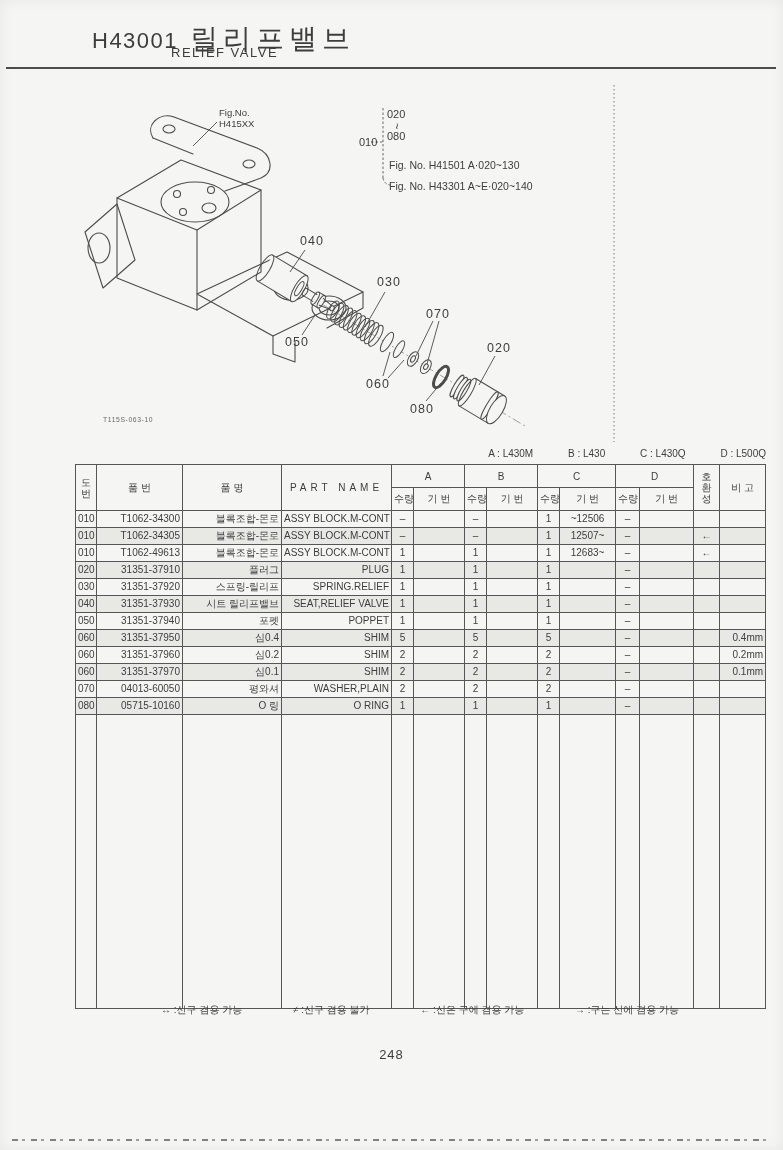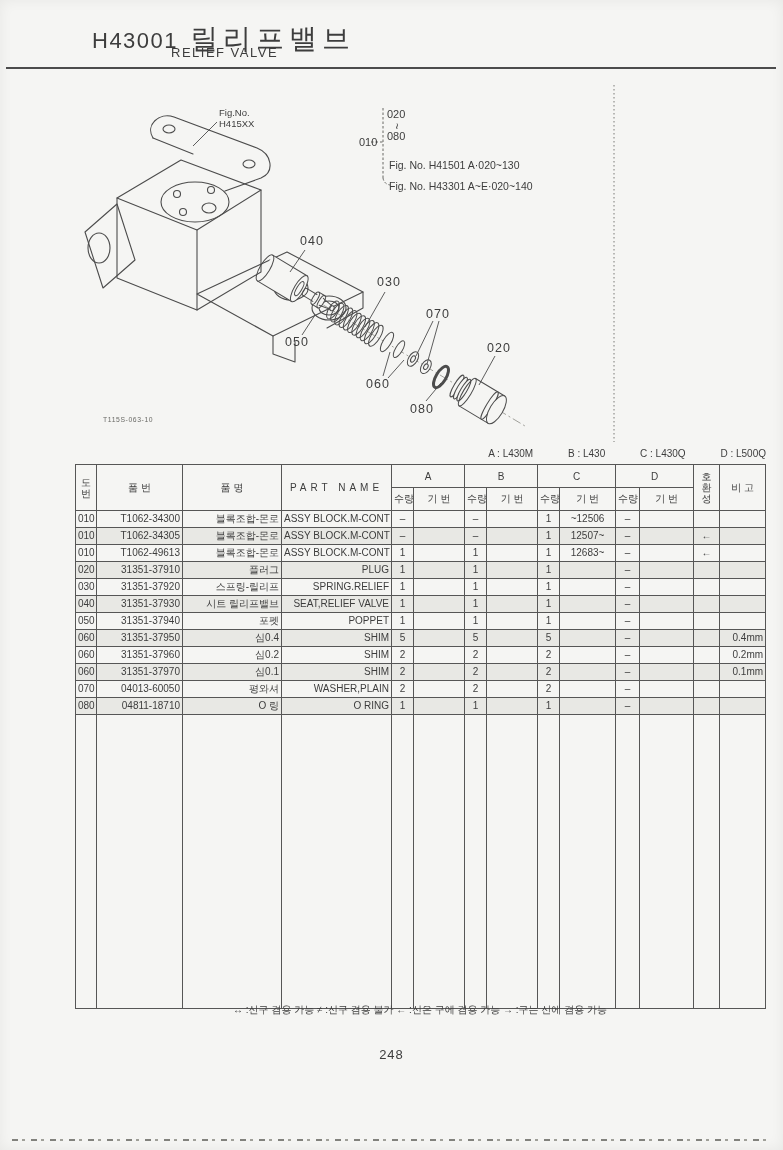--- a/index.html
+++ b/index.html
@@ -34,21 +34,21 @@
   thead th{height:22px; text-align:center; font-size:10px;}
   thead .sp{letter-spacing:4px;}
   tbody td{height:16px; line-height:16px;}
   td.ctr,th.ctr{text-align:center;}
   td.lft{text-align:right;}
   tr.shade td{background:#e8e8e4;}
   tr.filler td{height:293px;}
   .stack div{line-height:11px; text-align:center;}
   
   .legend{position:absolute; left:75px; top:1003px; width:690px; text-align:center; font-size:10px; white-space:nowrap;}
-  .legend span{margin:0 0;}
+  .legend span{margin:0 24px;}
   .page-num{position:absolute; left:0; right:0; top:1047px; text-align:center; font-size:13px; letter-spacing:1px;}
   .scan-edge{position:absolute; left:12px; right:14px; top:1139px; height:2px;
     background:repeating-linear-gradient(90deg,#5b5b55 0 6px, rgba(0,0,0,0) 6px 10px, #83837b 10px 13px, rgba(0,0,0,0) 13px 19px);
     opacity:.75;}
 </style>
 </head>
 <body>
 
 <div class="page">
 
@@ -418,21 +418,21 @@
       <td class="ctr"></td>
       <td class="ctr">2</td>
       <td class="ctr"></td>
       <td class="ctr">–</td>
       <td class="ctr"></td>
       <td class="ctr"></td>
       <td class="lft"></td>
     </tr>
           <tr class="shade">
       <td class="ctr">080</td>
-      <td class="lft">04811-18710</td>
+      <td class="lft">05715-10160</td>
       <td class="lft">O 링</td>
       <td class="lft">O RING</td>
       <td class="ctr">1</td>
       <td class="ctr"></td>
       <td class="ctr">1</td>
       <td class="ctr"></td>
       <td class="ctr">1</td>
       <td class="ctr"></td>
       <td class="ctr">–</td>
       <td class="ctr"></td>

